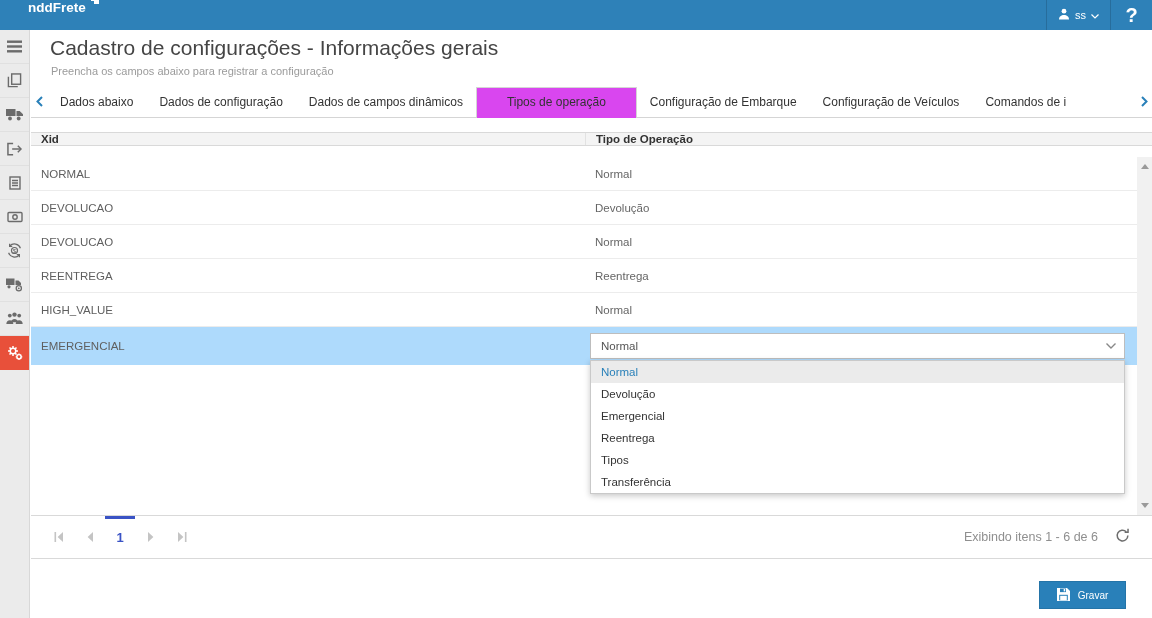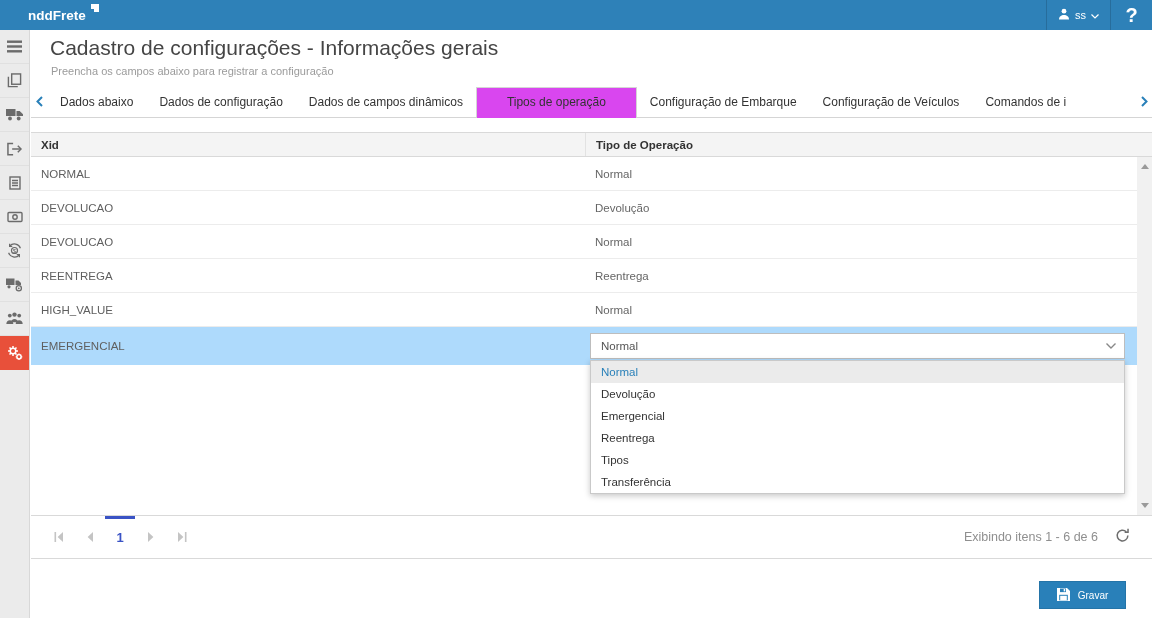--- a/index.html
+++ b/index.html
@@ -4,21 +4,21 @@
 <style>
   * { box-sizing: border-box; }
   html,body { margin:0; padding:0; }
   body {
     width:1152px; height:618px; position:relative; overflow:hidden;
     background:#fff; font-family:"Liberation Sans", sans-serif; color:#333;
   }
 
   
   .topbar { position:absolute; top:0; left:0; right:0; height:30px; background:#2e81b8;
-            display:flex; align-items:center; z-index:20; }
+            display:flex; z-index:20; }
   .brand { margin-left:28px; color:#fff; font-size:13.5px; font-weight:bold; position:relative; padding-right:13px; }
   .brand-flag { position:absolute; top:-4px; right:0; width:8px; height:8px; background:#fff; }
   .brand-flag::after { content:""; position:absolute; left:0; bottom:0; width:3px; height:3px; background:#2e81b8; }
   .topbar-right { margin-left:auto; display:flex; align-items:stretch; height:100%; }
   .user-chip { display:flex; align-items:center; gap:5px; padding:0 11px;
                border-left:1px solid rgba(0,0,0,.15); color:#fff; font-size:11px; cursor:pointer; }
   .help-btn { width:42px; display:flex; align-items:center; justify-content:center;
               border-left:1px solid rgba(0,0,0,.15); color:#fff; font-size:20px; font-weight:bold; cursor:pointer; }
 
   
@@ -42,21 +42,21 @@
   .tab-scroll.left { left:0; }
   .tab-scroll.right { right:0; }
   .tabs-viewport { position:absolute; left:16px; right:14px; top:0; height:31px;
                    display:flex; overflow:hidden; }
   .tab { flex:none; padding:0 13px; height:30px; line-height:30px; font-size:12px; color:#333;
          cursor:pointer; white-space:nowrap; }
   .tab.active { background:#d946ef; border:1px solid #d5d5d5; border-bottom:none; height:31px;
                 line-height:28px; position:relative; z-index:2; padding:0 30px; }
 
   
-  .grid-header { position:absolute; top:102px; left:0; right:0; height:25px; background:#f4f4f4;
+  .grid-header { position:absolute; top:102px; left:0; right:0; height:14px; background:#f4f4f4;
                  border-top:1px solid #d9d9d9; border-bottom:1px solid #d9d9d9;
                  display:flex; font-size:11.5px; font-weight:bold; color:#333; }
   .gh-cell { display:flex; align-items:center; padding-left:10px; }
   .gh-xid { width:554px; }
   .gh-tipo { flex:1; border-left:1px solid #e2e2e2; }
 
   .grid-body { position:absolute; top:127px; left:0; right:0; height:358px; }
   .grid-rows { position:absolute; top:0; left:0; right:15px; bottom:0; }
   .grid-row { display:flex; align-items:center; height:34px; border-bottom:1px solid #ececec;
               font-size:11.5px; color:#666; cursor:pointer; background:#fff; }

